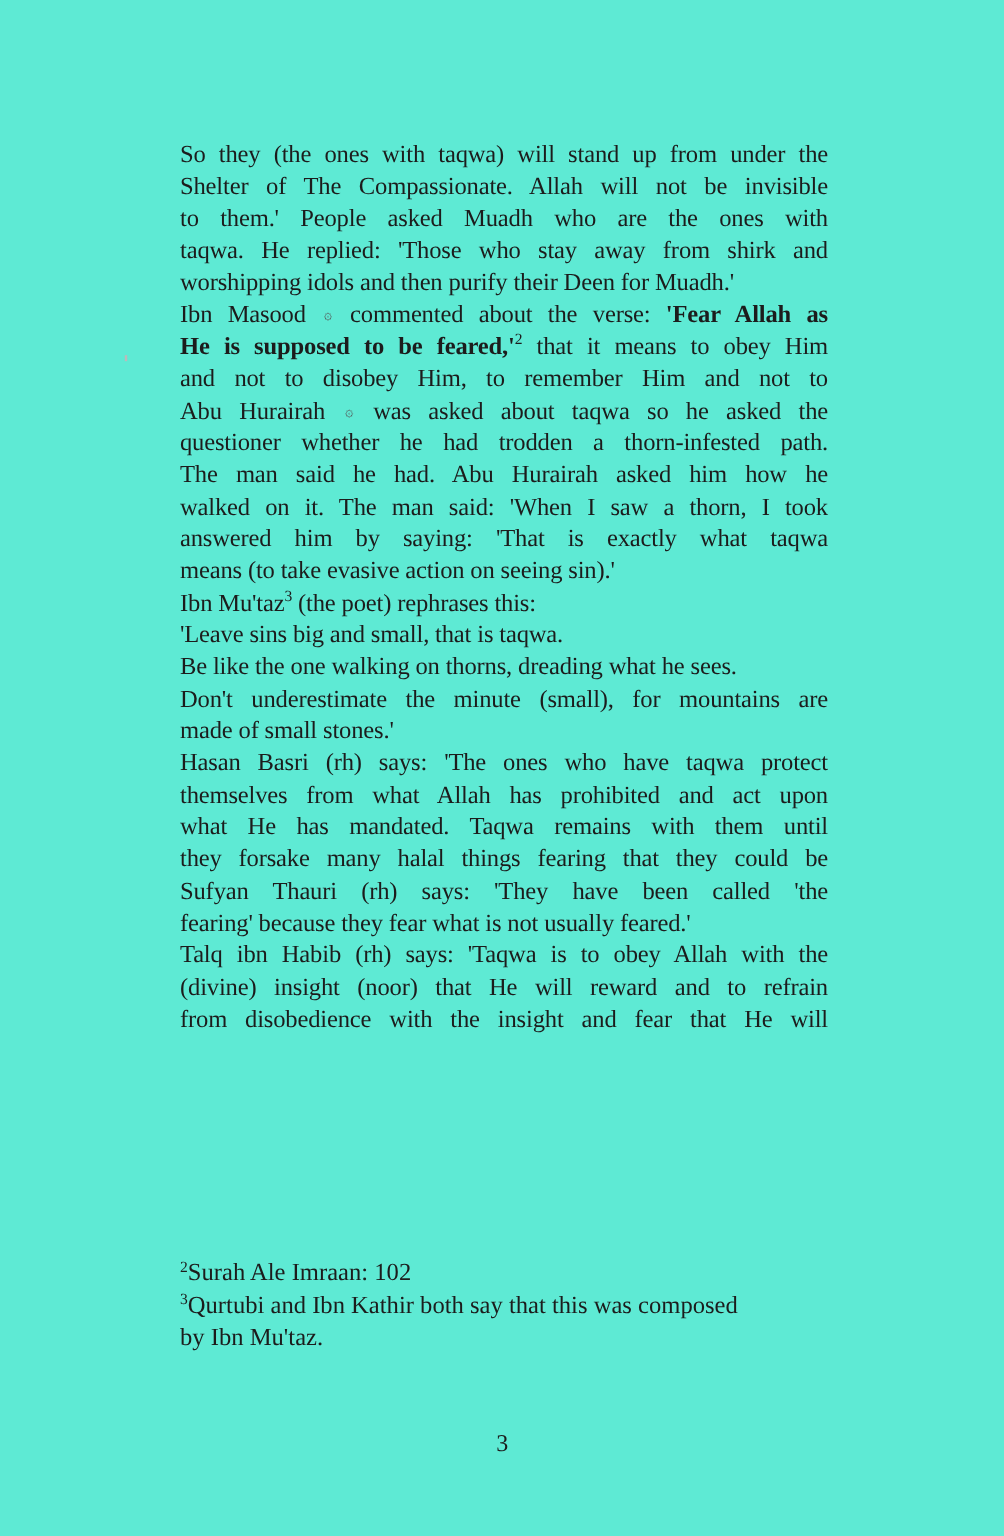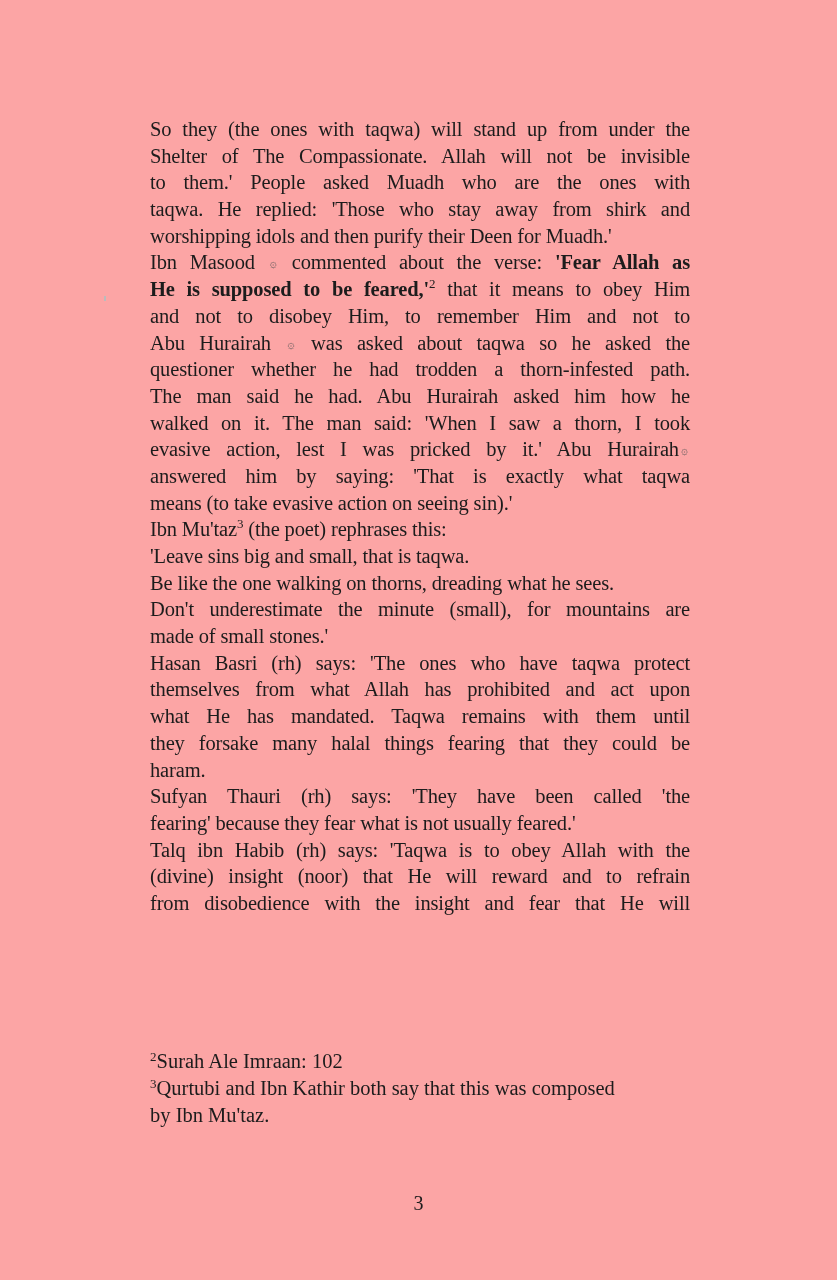--- a/index.html
+++ b/index.html
@@ -1,20 +1,20 @@
 <!DOCTYPE html>
 <html><head>
 <meta charset="utf-8">
 <style>
   html, body { margin: 0; padding: 0; }
   body {
     width: 837px; height: 1280px; background: #ffffff; position: relative; overflow: hidden;
     font-family: "Liberation Serif", "DejaVu Serif", serif; color: #1c1c1c;
   }
-  .page { position: absolute; left: 0; top: 0; width: 837px; height: 1280px; background: #fca5a5; }
+  .page { position: absolute; left: 0; top: 0; width: 837px; height: 1280px; background: #5eead4; }
   .body-text { position: absolute; left: 150px; top: 116px; width: 540px; }
   .line {
     display: block; height: 26.7px; line-height: 26.7px; font-size: 20.5px;
     white-space: nowrap; letter-spacing: -0.15px;
   }
   .line.j { text-align: justify; text-align-last: justify; }
   .bold { font-weight: bold; margin-top: 31px; }
   sup { font-size: 13px; line-height: 0; vertical-align: 8px; }
   .honorific { font-size: 12px; color: #555; vertical-align: 2px; padding: 0 2px; }
   .footnotes { position: absolute; left: 150px; top: 1048px; width: 540px; }
@@ -34,33 +34,31 @@
       <span class="line j"><span>to them.'  People asked Muadh who are the ones with</span></span>
       <span class="line j"><span>taqwa.  He replied: 'Those who stay away from shirk and</span></span>
       <span class="line"><span>worshipping idols and then purify their Deen for Muadh.'</span></span>
       <span class="line j"><span>Ibn Masood </span><span class="honorific">۞</span><span> commented about the verse: </span><span class="bold">'Fear Allah as</span></span>
       <span class="line j"><span class="bold">He is supposed to be feared,'</span><sup>2</sup><span> that it means to obey Him</span></span>
       <span class="line j"><span>and not to disobey Him, to remember Him and not to</span></span>
       <span class="line j"><span>Abu Hurairah </span><span class="honorific">۞</span><span> was asked about taqwa so he asked the</span></span>
       <span class="line j"><span>questioner whether  he had trodden a thorn-infested path.</span></span>
       <span class="line j"><span>The man said he had.  Abu Hurairah asked him how he</span></span>
       <span class="line j"><span>walked on it.  The man said: 'When I saw a thorn, I took</span></span>
-      <span class="line j"><span>evasive action, lest I was pricked by it.'  Abu Hurairah</span><span class="honorific">۞</span></span>
       <span class="line j"><span>answered him by saying: 'That is exactly what taqwa</span></span>
       <span class="line"><span>means (to take evasive action on seeing sin).'</span></span>
       <span class="line"><span>Ibn Mu'taz</span><sup>3</sup><span> (the poet) rephrases this:</span></span>
       <span class="line"><span>'Leave sins big and small, that is taqwa.</span></span>
       <span class="line"><span>Be like the one walking on thorns, dreading what he sees.</span></span>
       <span class="line j"><span>Don't underestimate the minute (small), for mountains are</span></span>
       <span class="line"><span>made of small stones.'</span></span>
       <span class="line j"><span>Hasan Basri (rh) says: 'The ones who have taqwa protect</span></span>
       <span class="line j"><span>themselves from what Allah has prohibited and act upon</span></span>
       <span class="line j"><span>what He has mandated.  Taqwa remains with them until</span></span>
       <span class="line j"><span>they forsake many halal things fearing that they could be</span></span>
-      <span class="line"><span>haram.</span></span>
       <span class="line j"><span>Sufyan Thauri (rh) says: 'They have been called 'the</span></span>
       <span class="line"><span>fearing' because they fear what is not usually feared.'</span></span>
       <span class="line j"><span>Talq ibn Habib (rh) says: 'Taqwa is to obey Allah with the</span></span>
       <span class="line j"><span>(divine) insight (noor) that He will reward and to refrain</span></span>
       <span class="line j"><span>from disobedience with the insight and fear that He will</span></span>
     </div>
   <div class="footnotes" id="footnotes">
       <span class="fn"><sup>2</sup><span>Surah Ale Imraan: 102</span></span>
       <span class="fn"><sup>3</sup><span>Qurtubi and Ibn Kathir both say that this was composed</span></span>
       <span class="fn"><sup></sup><span>by Ibn Mu'taz.</span></span>

